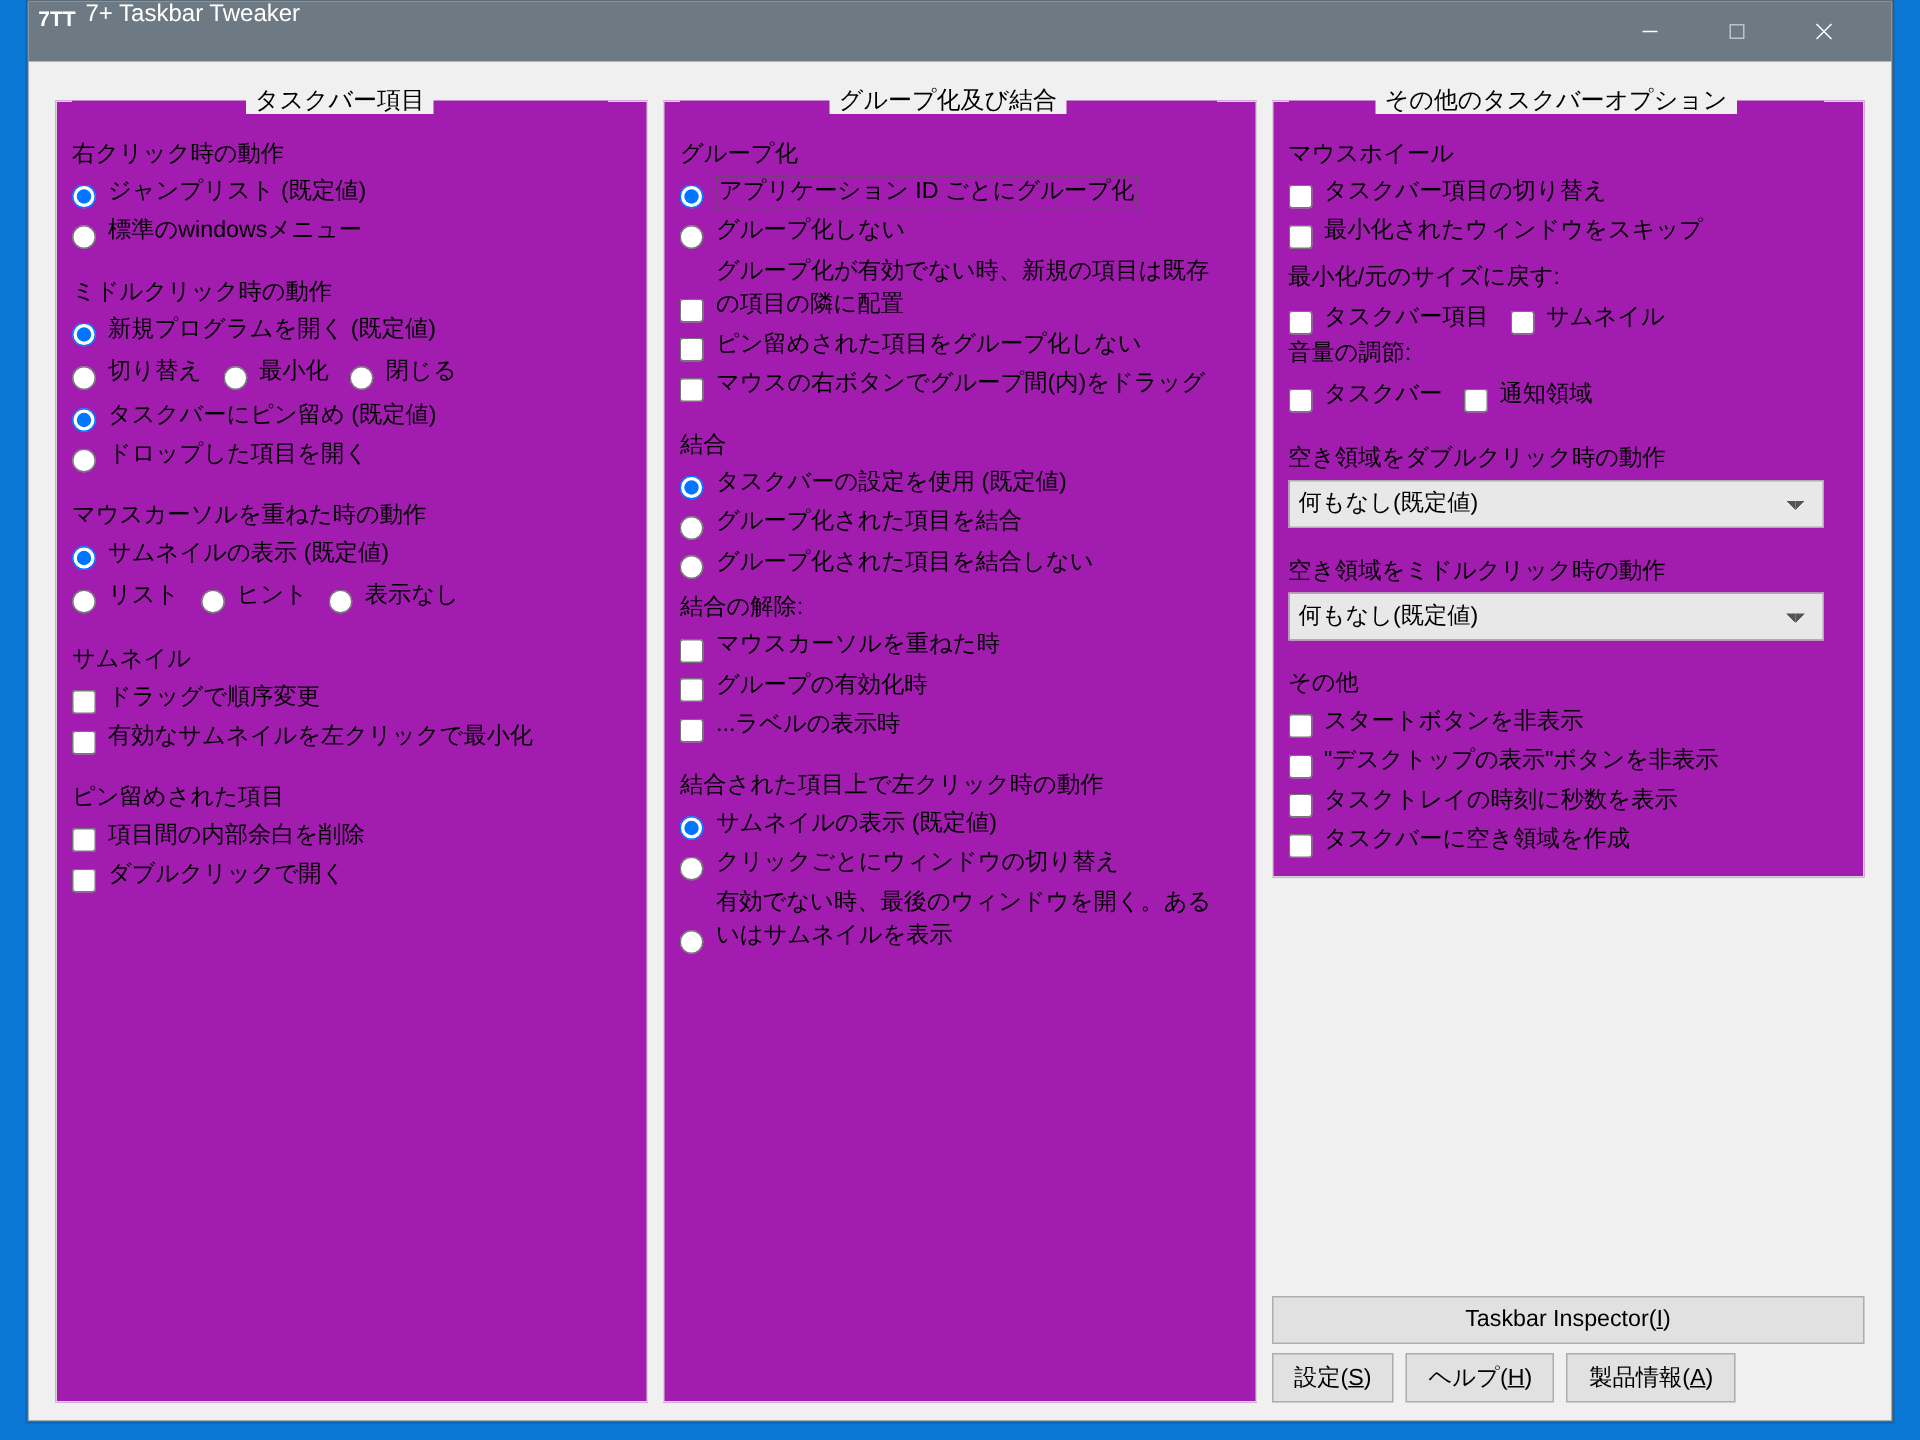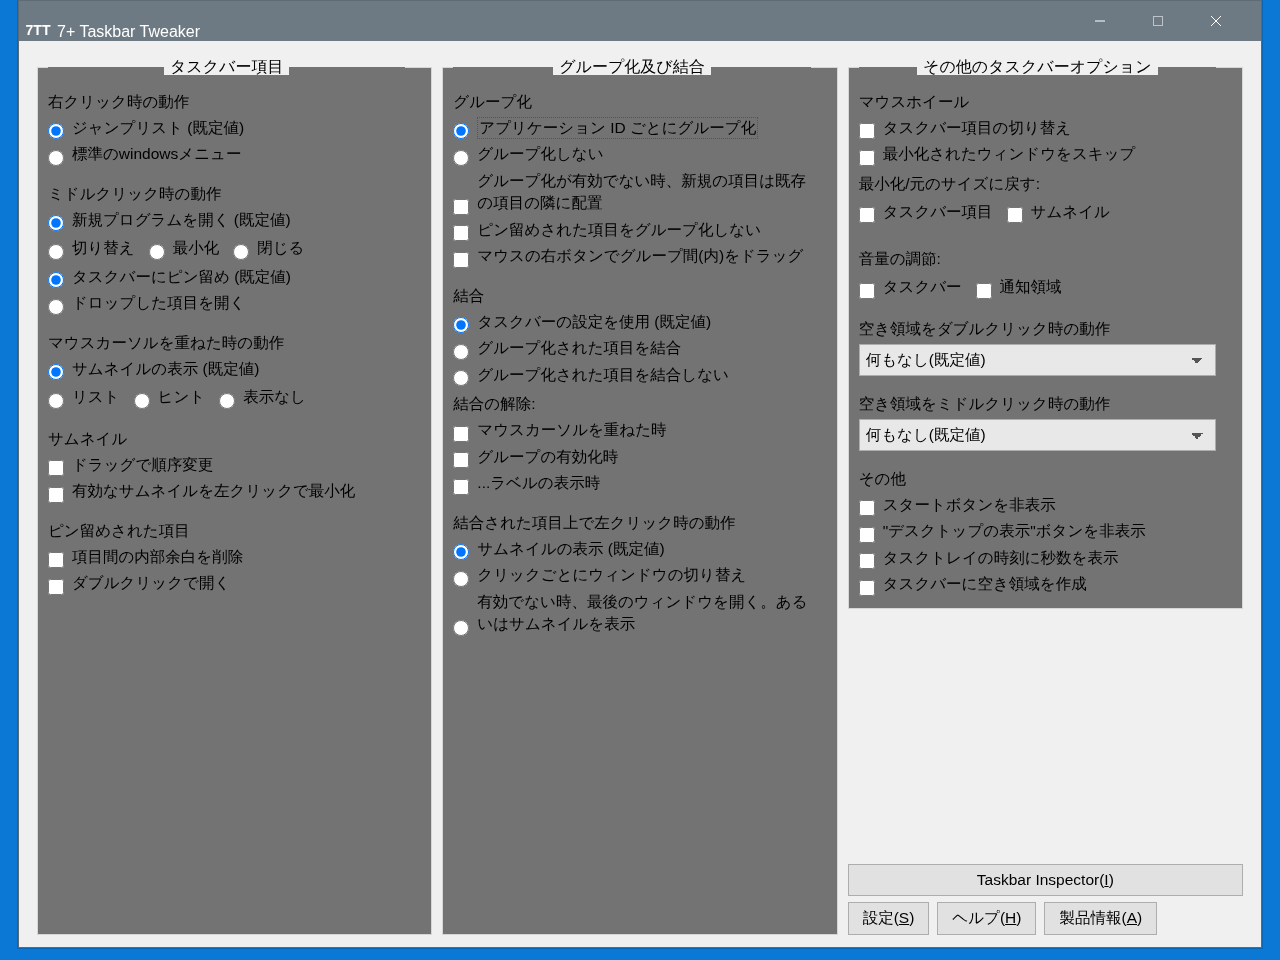--- a/index.html
+++ b/index.html
@@ -12,21 +12,21 @@
     color:#000;
   }
   .window {
     position:absolute; left:18px; top:0; width:1244px; height:948px;
     background:#f0f0f0;
     border:1px solid #5c6b75;
     box-shadow: 0 0 0 1px rgba(0,0,0,0.15);
   }
   .titlebar {
     height:40px; background:#6e7a83; color:#fff;
-    display:flex; align-items:flex-end; padding:0 16px 0 8px;
+    display:flex; align-items:flex-start; padding:0 16px 0 8px;
     font-size:16px;
   }
   .titlebar .icon {
     width:22px; height:22px; margin-right:8px;
     display:flex; align-items:center; justify-content:center;
     font-family: "Segoe UI", sans-serif; font-weight:600; font-size:14px;
     color:#fff;
   }
   .titlebar .title { flex:0 0 auto; }
   .titlebar .spacer { flex:1; }
@@ -36,21 +36,21 @@
   }
   .titlebar .winbtn svg { stroke:#fff; stroke-width:1; fill:none; }
   .content {
     display:flex; gap:10px; padding:16px 18px 12px 18px;
     height:calc(100% - 40px);
   }
   .col { flex:1 1 0; }
   fieldset.group {
     border:1px solid #d6d6d6;
     margin:0 0 8px 0; padding:6px 26px 8px 10px;
-    background:#737373;
+    background:#a21caf;
   }
   fieldset.group > legend {
     text-align:center; font-size:16px; padding:0 6px;
     width:100%;
   }
   fieldset.group > legend > span { background:#f0f0f0; padding:0 6px; }
   .section-label { margin:8px 0 4px 0; }
   .indent { margin-left:22px; }
   label.row { display:flex; align-items:flex-end; gap:6px; margin:4px 0; line-height:1.45; cursor:default;}
   label.row input[type=radio], label.row input[type=checkbox] {
@@ -281,21 +281,21 @@
           <label class="row">
                 <input type="checkbox" style="">
                 <span>タスクバー項目</span>
               </label>
           <label class="row">
                 <input type="checkbox" style="">
                 <span>サムネイル</span>
               </label>
         </div>
 
-        <div class="section-label" style="margin-top:24px">音量の調節:</div>
+        <div class="section-label" style="margin-top:0">音量の調節:</div>
         <div class="inline-group">
           <label class="row">
                 <input type="checkbox" style="">
                 <span>タスクバー</span>
               </label>
           <label class="row">
                 <input type="checkbox" style="">
                 <span>通知領域</span>
               </label>
         </div>

